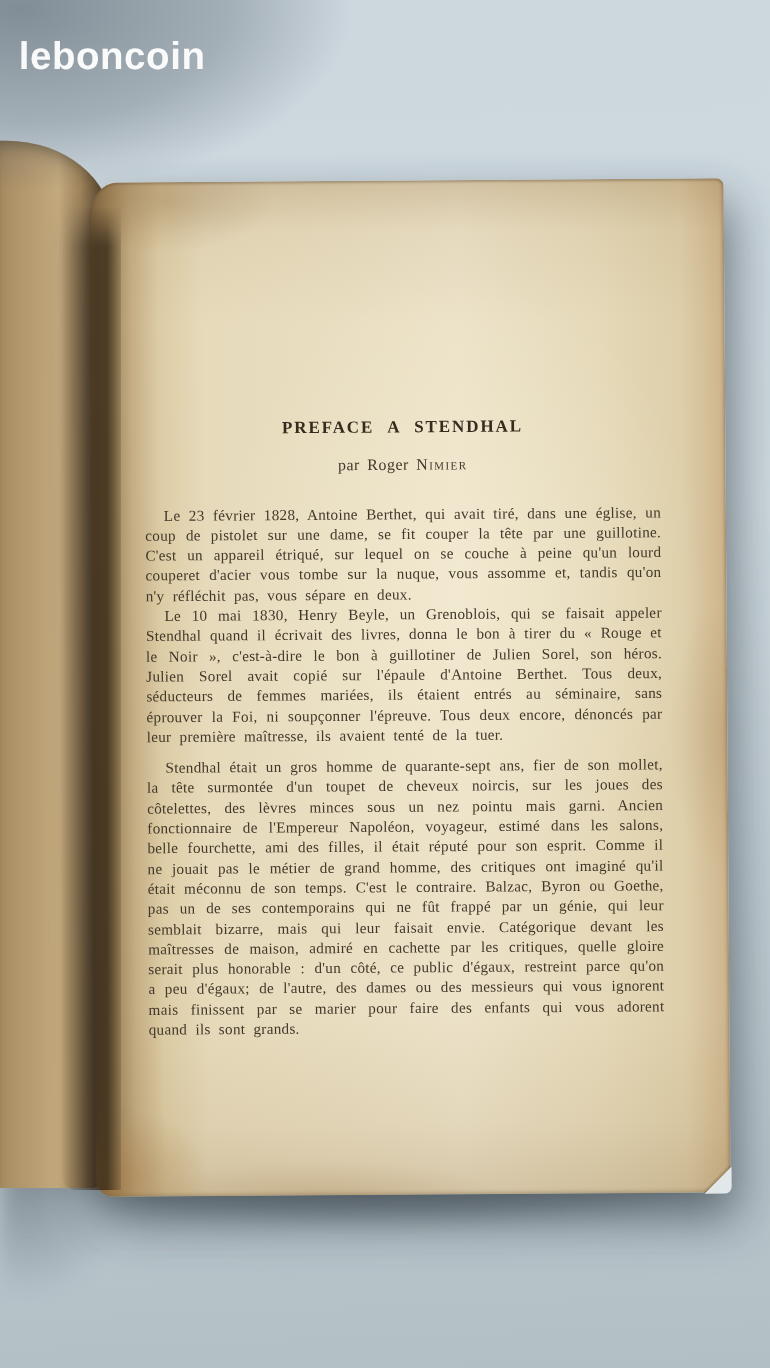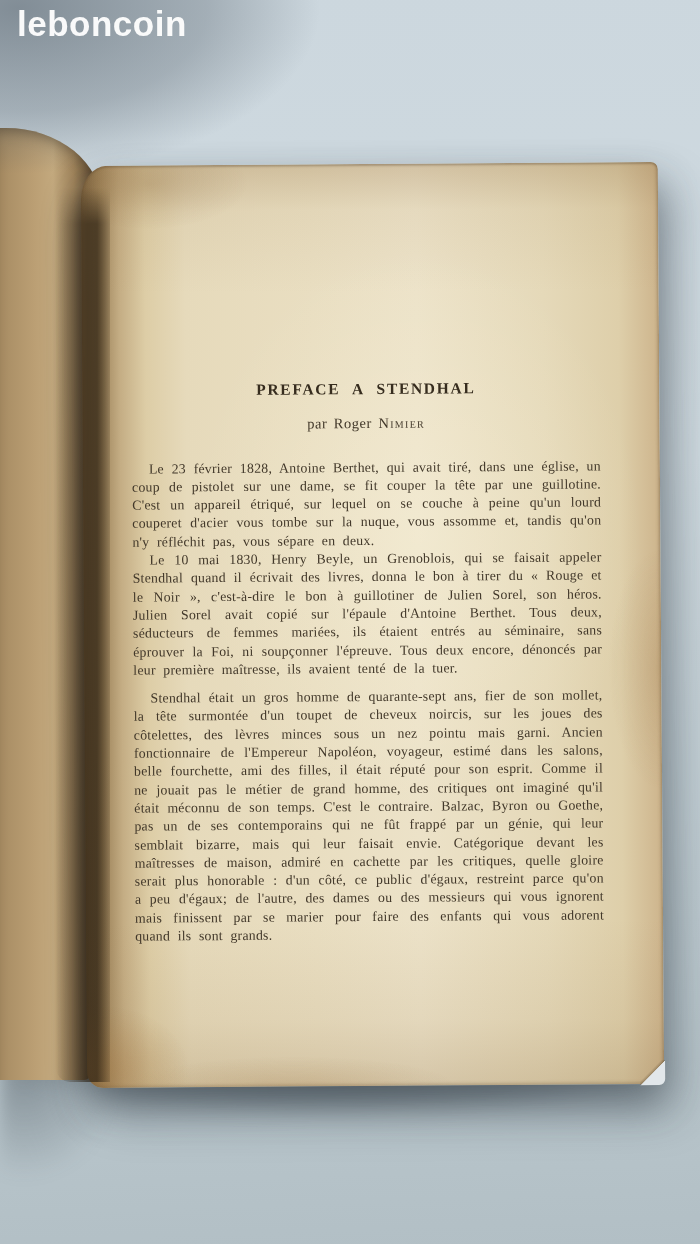--- a/index.html
+++ b/index.html
@@ -61,21 +61,21 @@
   .page-title{font-size:15.5px;font-weight:700;letter-spacing:1.7px;word-spacing:7px;
     text-align:center;color:var(--title_ink);margin-bottom:16px;}
   .byline{text-align:center;font-size:14.5px;letter-spacing:.5px;word-spacing:2.5px;margin-bottom:26px;}
   .byline .sc{font-variant-caps:small-caps;letter-spacing:1.3px;}
   .text-block p{text-indent:17px;}
   .text-block p.spaced{margin-top:10px;}
 
   
   .vignette{position:absolute;left:0;top:0;width:100%;height:320px;pointer-events:none;
     background:radial-gradient(ellipse 420px 230px at 18px 8px,rgba(68,80,91,.55) 0%,rgba(68,80,91,.30) 45%,rgba(68,80,91,0) 72%);}
-  .logo{position:absolute;left:17px;top:4px;color:var(--logo_white);opacity:.97;
+  .logo{position:absolute;left:17px;top:32px;color:var(--logo_white);opacity:.97;
     font-family:"Liberation Sans",sans-serif;font-weight:700;font-size:35px;letter-spacing:.5px;}
 </style>
 </head>
 <body>
 
 <div class="photo">
 
   <div class="book-shadow"></div>
   <div class="side-shade"></div>
 

